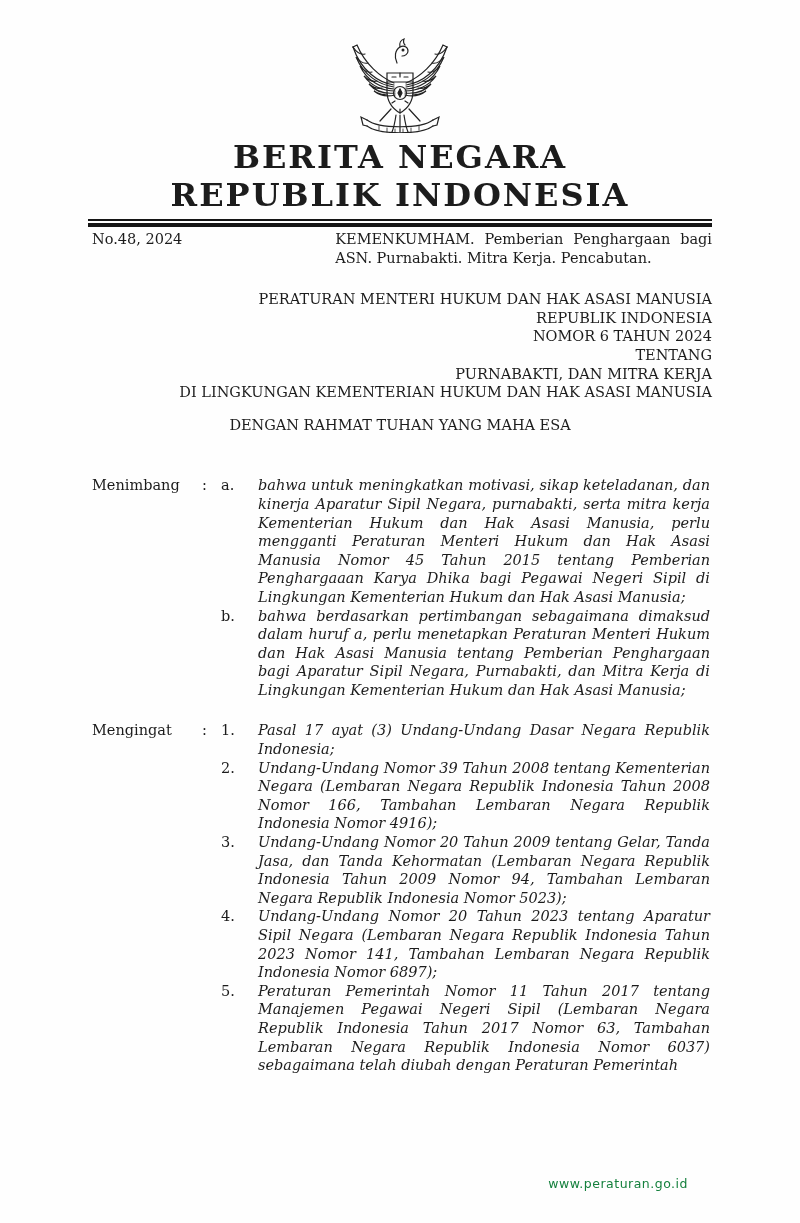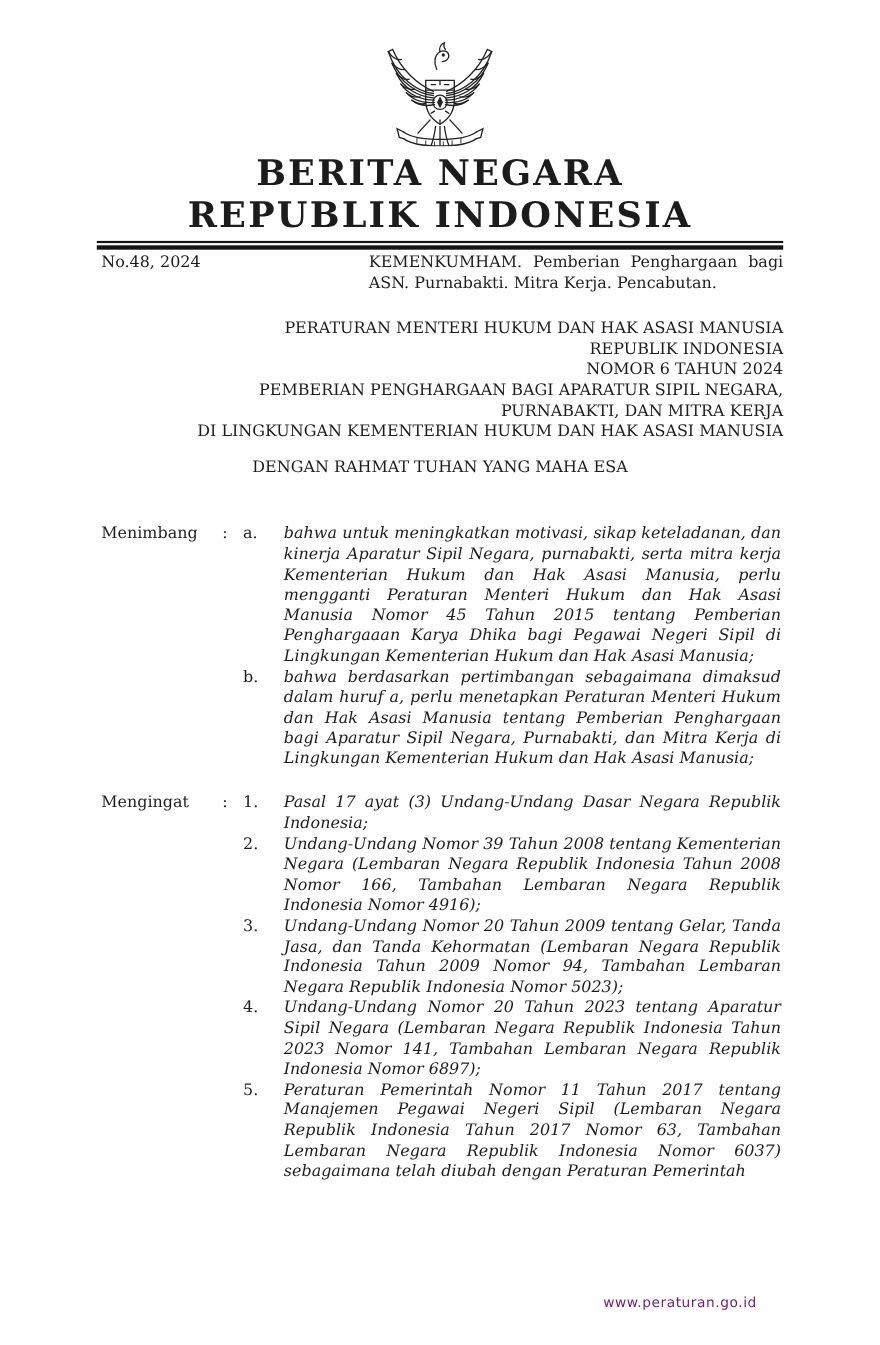--- a/index.html
+++ b/index.html
@@ -46,21 +46,21 @@
   .item-row{display:flex;align-items:flex-start;}
   .cell-label{width:110px;flex:0 0 110px;}
   .cell-colon{width:19px;flex:0 0 19px;}
   .cell-marker{width:37px;flex:0 0 37px;}
   .cell-text{flex:1;text-align:justify;font-style:italic;}
 
   
   .watermark{
     position:absolute;top:1176px;right:112px;
     font-family:"DejaVu Sans","Liberation Sans",sans-serif;
-    font-size:12.5px;letter-spacing:.5px;color:#701a75;
+    font-size:12.5px;letter-spacing:.5px;color:#15803d;
   }
 </style>
 </head>
 <body>
 
 <div class="page">
 
   <div class="emblem-wrap">
     <svg width="106" height="100" viewBox="0 0 106 100" fill="none" stroke="#222" stroke-width="1.2" stroke-linecap="round">
       <g id="lw">
@@ -117,21 +117,21 @@
     <div class="meta-subject">
       <div class="l1">KEMENKUMHAM. Pemberian Penghargaan bagi</div>
       <div class="l2">ASN. Purnabakti. Mitra Kerja. Pencabutan.</div>
     </div>
   </div>
 
   <div class="title-block">
     <div>PERATURAN MENTERI HUKUM DAN HAK ASASI MANUSIA</div>
     <div>REPUBLIK INDONESIA</div>
     <div>NOMOR 6 TAHUN 2024</div>
-    <div>PEMBERIAN PENGHARGAAN BAGI APARATUR SIPIL NEGARA,</div>
+    <div>TENTANG</div>
     <div>PURNABAKTI, DAN MITRA KERJA</div>
     <div>DI LINGKUNGAN KEMENTERIAN HUKUM DAN HAK ASASI MANUSIA</div>
   </div>
 
   <div class="preamble-invocation">DENGAN RAHMAT TUHAN YANG MAHA ESA</div>
 
   <div class="section considerations">
     <div class="item-row">
       <div class="cell-label">Menimbang</div>
       <div class="cell-colon">:</div>

